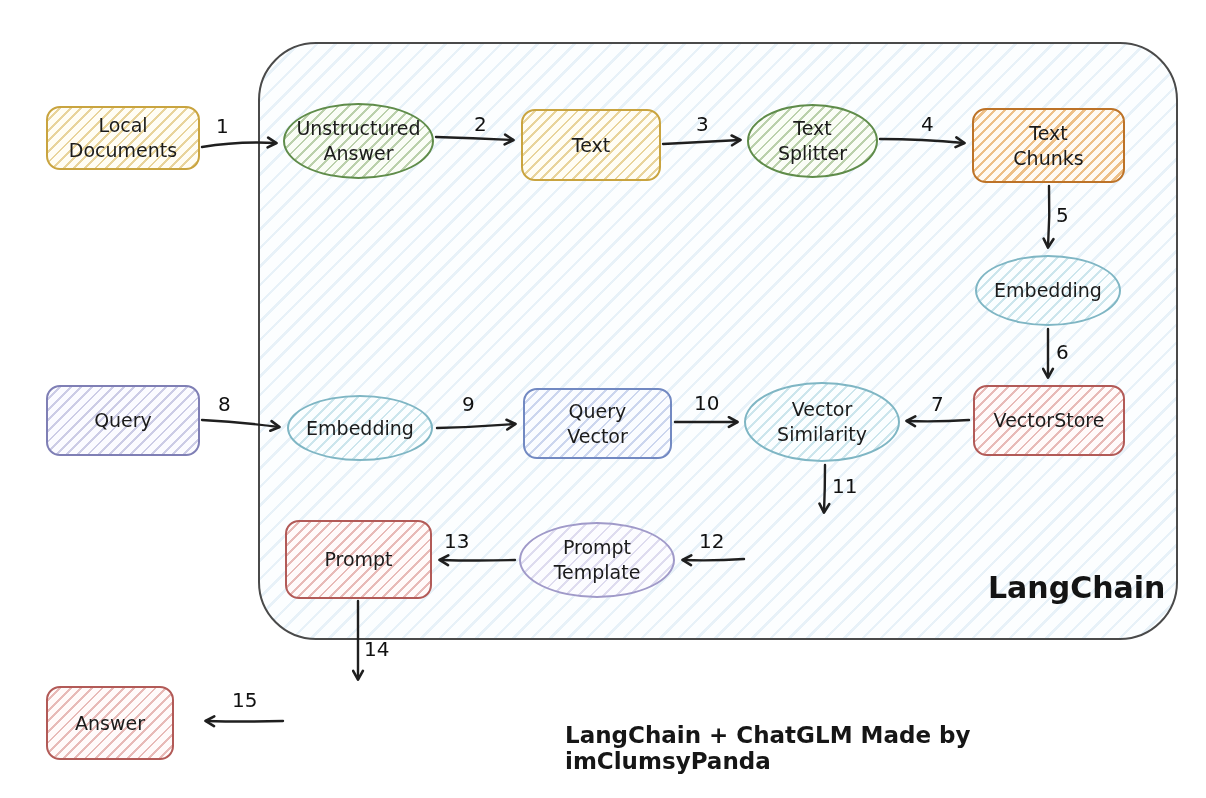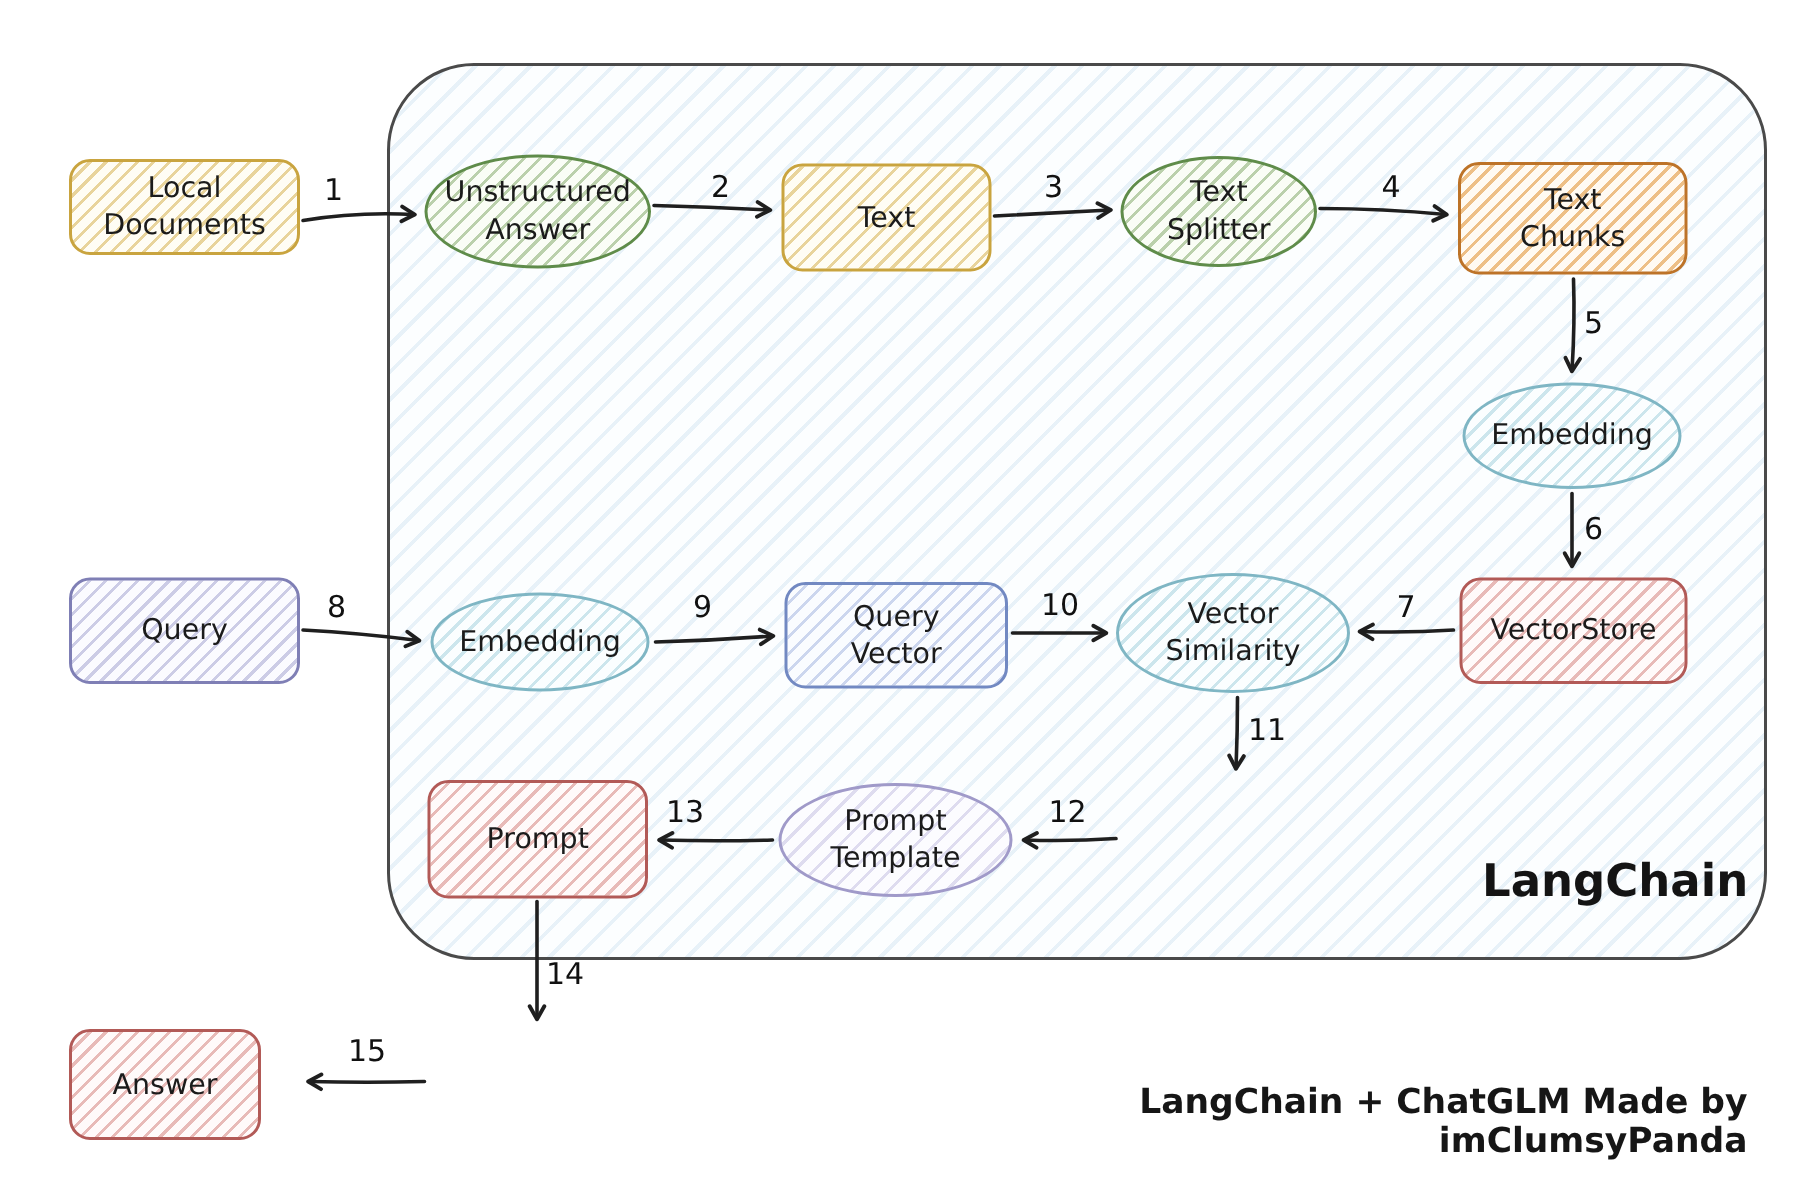--- a/index.html
+++ b/index.html
@@ -61,21 +61,21 @@
   .c-slate   { border-color:#93a3bd; background: repeating-linear-gradient(135deg, rgba(168,185,208,0.40) 0 2px, transparent 2px 9px), #fbfdff; }
 
   .edge-num {
     position: absolute; z-index: 3;
     font-size: 20px; font-weight: 500; color: #111;
   }
 
   .caption {
     position: absolute; z-index: 3;
     left: 565px; top: 722px; width: 600px;
-    text-align: right;
+    text-align: left;
     font-size: 23px; font-weight: 600; color: #161616;
   }
 </style>
 </head>
 <body>
 
 <div class="stage">
 
   <div class="container-box"></div>
   <div class="container-title">LangChain</div>

